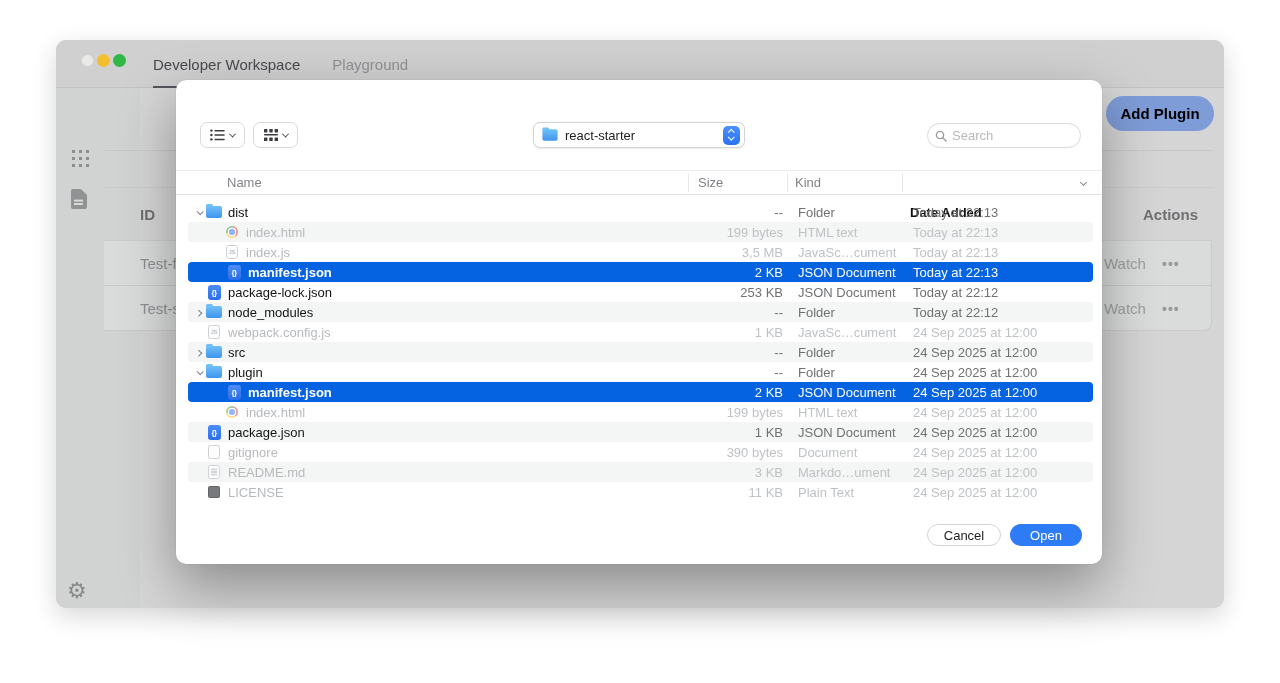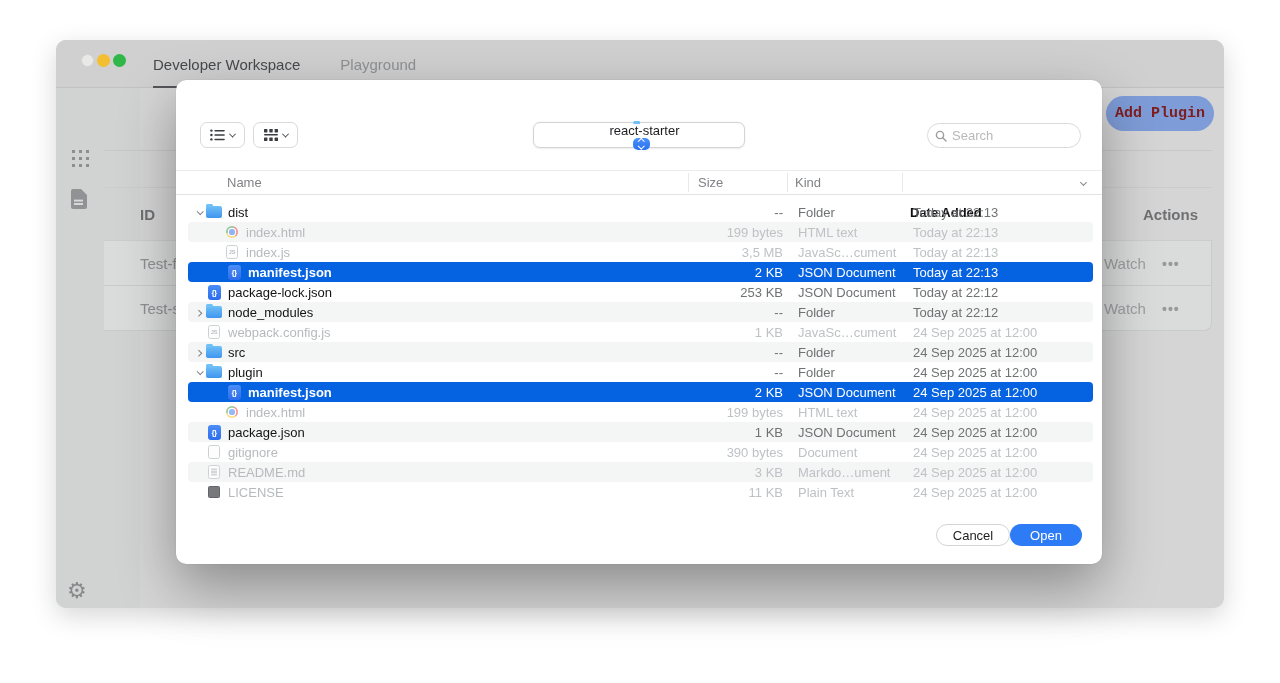--- a/index.html
+++ b/index.html
@@ -5,35 +5,35 @@
   * { margin:0; padding:0; box-sizing:border-box; }
   html,body { width:1280px; height:683px; background:#ffffff; font-family:"Liberation Sans","DejaVu Sans",sans-serif; overflow:hidden; }
 
   
   #window { position:absolute; left:56px; top:40px; width:1168px; height:568px; border-radius:10px; background:#d5d5d6; box-shadow:0 8px 26px rgba(0,0,0,.16); overflow:hidden; }
   #titlebar { position:absolute; left:0; top:0; width:100%; height:48px; background:#d0d0d0; border-bottom:1px solid #c2c2c3; }
   .light { position:absolute; top:13.5px; width:13px; height:13px; border-radius:50%; }
   .light.close { left:25px; background:#e9e9e7; border:1px solid #d4d4d2; }
   .light.min   { left:41px; background:#f4be31; }
   .light.max   { left:57px; background:#2fb748; }
-  #tabs { position:absolute; left:97px; top:0; height:48px; display:flex; gap:40px; }
+  #tabs { position:absolute; left:97px; top:0; height:48px; display:flex; gap:32px; }
   .tab { height:100%; display:flex; align-items:center; font-size:15px; color:#8e9093; position:relative; cursor:default; }
   .tab.active { color:#47494d; }
   .tab.active::after { content:""; position:absolute; left:0; right:0; bottom:0; height:2.5px; background:#54565a; }
 
   #sidebar { position:absolute; left:0; top:48px; width:84px; height:520px; background:#d1d2d2; }
   .grid-icon { position:absolute; left:13px; top:59px; width:20px; height:20px;
     background-image:radial-gradient(#8c8e90 1.6px, transparent 1.9px); background-size:7px 7px; background-position:1px 1px; }
   .sidedoc-icon { position:absolute; left:15px; top:101px; width:16px; height:20px; background:#909294; border-radius:2px; }
   .sidedoc-icon::before { content:""; position:absolute; top:0; right:0; border-left:6px solid transparent; border-top:6px solid #d1d2d2; }
   .sidedoc-icon::after { content:""; position:absolute; left:3px; bottom:4px; width:9px; height:1.6px; background:#d7d8d8; box-shadow:0 -3.4px 0 #d7d8d8; }
   .gear-icon { position:absolute; left:11px; top:492px; font-size:22px; line-height:22px; color:#87898b; }
 
   #content-line { position:absolute; left:48px; top:110px; width:1108px; height:1px; background:#c7c8c8; }
-  #add-plugin { position:absolute; left:1050px; top:56px; width:108px; height:35px; border-radius:17.5px; background:#7e9cd8; color:#7f1d1d; font-size:15px; font-weight:600; display:flex; align-items:center; justify-content:center; border:none; font-family:Liberation Mono, monospace; }
+  #add-plugin { position:absolute; left:1050px; top:56px; width:108px; height:35px; border-radius:17.5px; background:#7e9cd8; color:#000000; font-size:15px; font-weight:600; display:flex; align-items:center; justify-content:center; border:none; font-family:Liberation Sans, sans-serif; }
 
   #bg-table { position:absolute; left:48px; top:147px; width:1108px; }
   #bg-thead { position:relative; height:54px; border-top:1px solid #cbcccc; border-bottom:1px solid #cbcccc; font-size:15px; font-weight:700; color:#6e7072; }
   #bg-thead .idh { position:absolute; left:36px; top:0; line-height:54px; }
   #bg-thead .acth { position:absolute; left:1039px; top:0; line-height:54px; }
   .bgrow { position:relative; height:45px; background:#dadbdb; border-bottom:1px solid #c9cacb; border-right:1px solid #c9cacb; font-size:15px; }
   .bgrow:first-of-type { border-top-right-radius:8px; }
   .bgrow:last-of-type  { border-bottom-right-radius:8px; }
   .bgrow .rid   { position:absolute; left:36px; line-height:45px; color:#8e9093; }
   .bgrow .watch { position:absolute; left:1000px; line-height:45px; color:#9c9ea0; }
@@ -42,21 +42,21 @@
   
   #dialog { position:absolute; left:176px; top:80px; width:926px; height:484px; border-radius:10px; background:#ffffff;
     box-shadow:0 22px 55px rgba(0,0,0,.35), 0 0 1px rgba(0,0,0,.25); }
   #dlg-title { position:absolute; top:11px; left:0; width:100%; text-align:center; font-size:13px; font-weight:500; color:#1d1d1f; }
 
   #dlg-toolbar { position:absolute; top:42px; left:0; width:100%; height:26px; }
   .view-btn { position:absolute; top:0; width:45px; height:26px; border-radius:7px; border:1px solid #d9d9da; background:#fff; display:flex; align-items:center; justify-content:center; gap:5px; }
   .view-btn svg { display:block; }
   .chev-down { width:5px; height:5px; border-right:1.5px solid #45474a; border-bottom:1.5px solid #45474a; transform:rotate(45deg) translate(-1px,-1px); }
 
-  #location-select { position:absolute; left:357px; top:0; width:212px; height:26px; border-radius:7px; border:1px solid #d4d4d5; background:#fff; box-shadow:0 .5px 2px rgba(0,0,0,.08); display:flex; align-items:center; padding:0 4px 0 8px;flex-direction:column; }
+  #location-select { position:absolute; left:357px; top:0; width:212px; height:26px; border-radius:7px; border:1px solid #d4d4d5; background:#fff; box-shadow:0 .5px 2px rgba(0,0,0,.08); display:flex; align-items:center; padding:0 4px 0 8px; }
   #location-select .loc-label { font-size:13px; color:#1d1d1f; margin-left:7px; flex:1; }
   .stepper { width:17px; height:19px; border-radius:5px; background:linear-gradient(#4a90fb,#2a72f2); display:flex; flex-direction:column; align-items:center; justify-content:center; gap:2.5px; }
   .stepper i { display:block; width:4.5px; height:4.5px; border-right:1.6px solid #fff; border-bottom:1.6px solid #fff; }
   .stepper .up   { transform:rotate(-135deg) translate(-1px,-1px); }
   .stepper .down { transform:rotate(45deg) translate(-1px,-1px); }
 
   #search-wrap { position:absolute; right:21px; top:1px; width:154px; height:25px; border-radius:12.5px; border:1px solid #dadadb; background:#fff; display:flex; align-items:center; padding-left:7px; }
   #search-input { border:none; outline:none; background:none; font-size:13px; color:#333; width:110px; margin-left:5px; font-family:Liberation Sans, sans-serif; }
   #search-input::placeholder { color:#b7b9bb; }
 
@@ -96,21 +96,21 @@
   .i-json { width:13px; height:15px; border-radius:3px; background:linear-gradient(#4b8df7,#2d6cec); color:#fff; font-size:8px; font-weight:700; display:flex; align-items:center; justify-content:center; letter-spacing:-.5px; }
   .i-json::after { content:"{}"; }
   .i-html { width:12px; height:12px; border-radius:50%; background:conic-gradient(from 20deg,#e8453c 0 33%,#f7c522 33% 66%,#43a047 66% 100%); position:relative; }
   .i-html::after { content:""; position:absolute; inset:3.2px; border-radius:50%; background:#3f80f2; box-shadow:0 0 0 1.2px #fff; }
   .dim .i-html { opacity:.55; }
   .i-js, .i-doc, .i-md { width:12px; height:14.5px; border:1.2px solid #ced1d4; border-radius:2.5px; background:#fdfdfd; position:relative; display:flex; align-items:center; justify-content:center; }
   .i-js::after { content:"JS"; font-size:5.5px; font-weight:700; color:#b9bdc2; }
   .i-md::after { content:""; width:6px; height:1.3px; background:#d4d7da; box-shadow:0 -2.6px 0 #d4d7da, 0 2.6px 0 #d4d7da; }
   .i-license { width:12.5px; height:12.5px; background:#77797c; border:1px solid #636568; border-radius:1.5px; }
 
-  #dlg-footer { position:absolute; top:444px; right:20px; display:flex; }
+  #dlg-footer { position:absolute; top:444px; right:20px; display:flex; gap:9px; }
   .btn { height:22px; border-radius:11px; font-size:13px; font-family:inherit; display:flex; align-items:center; justify-content:center; border:none; }
   #cancel-btn { width:74px; background:#fff; border:1px solid #d4d4d5; color:#1d1d1f; }
   #open-btn   { width:72px; background:var(--accent,#2e7cf5); color:#fff; font-weight:500; }
 </style>
 </head>
 <body>
 
 <div id="window">
   <div id="titlebar">
     <span class="light close"></span>

